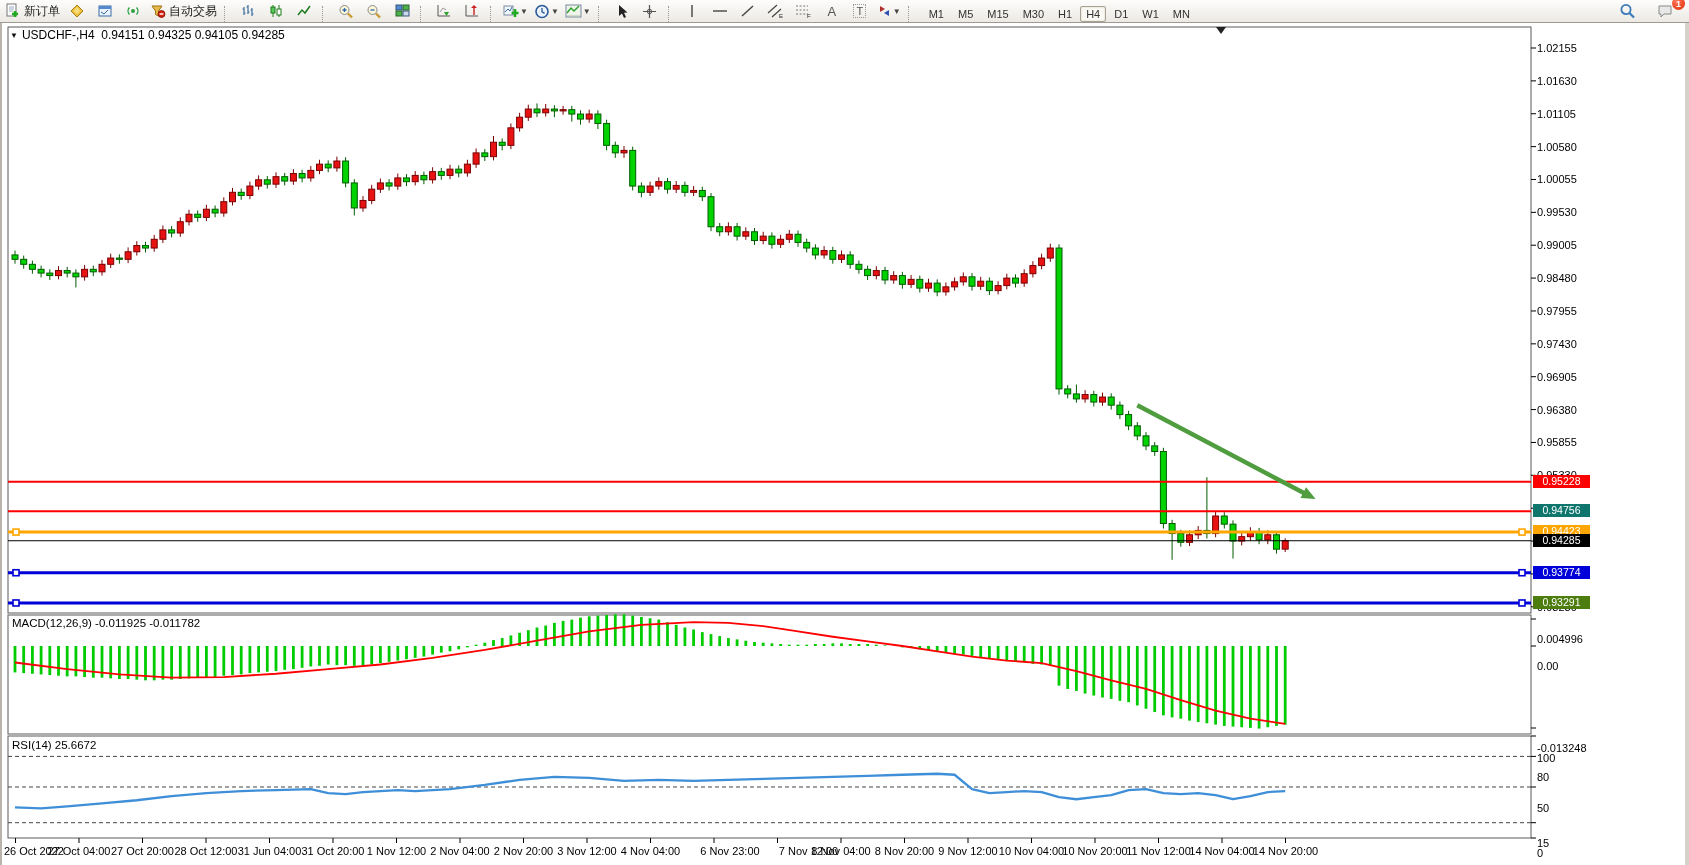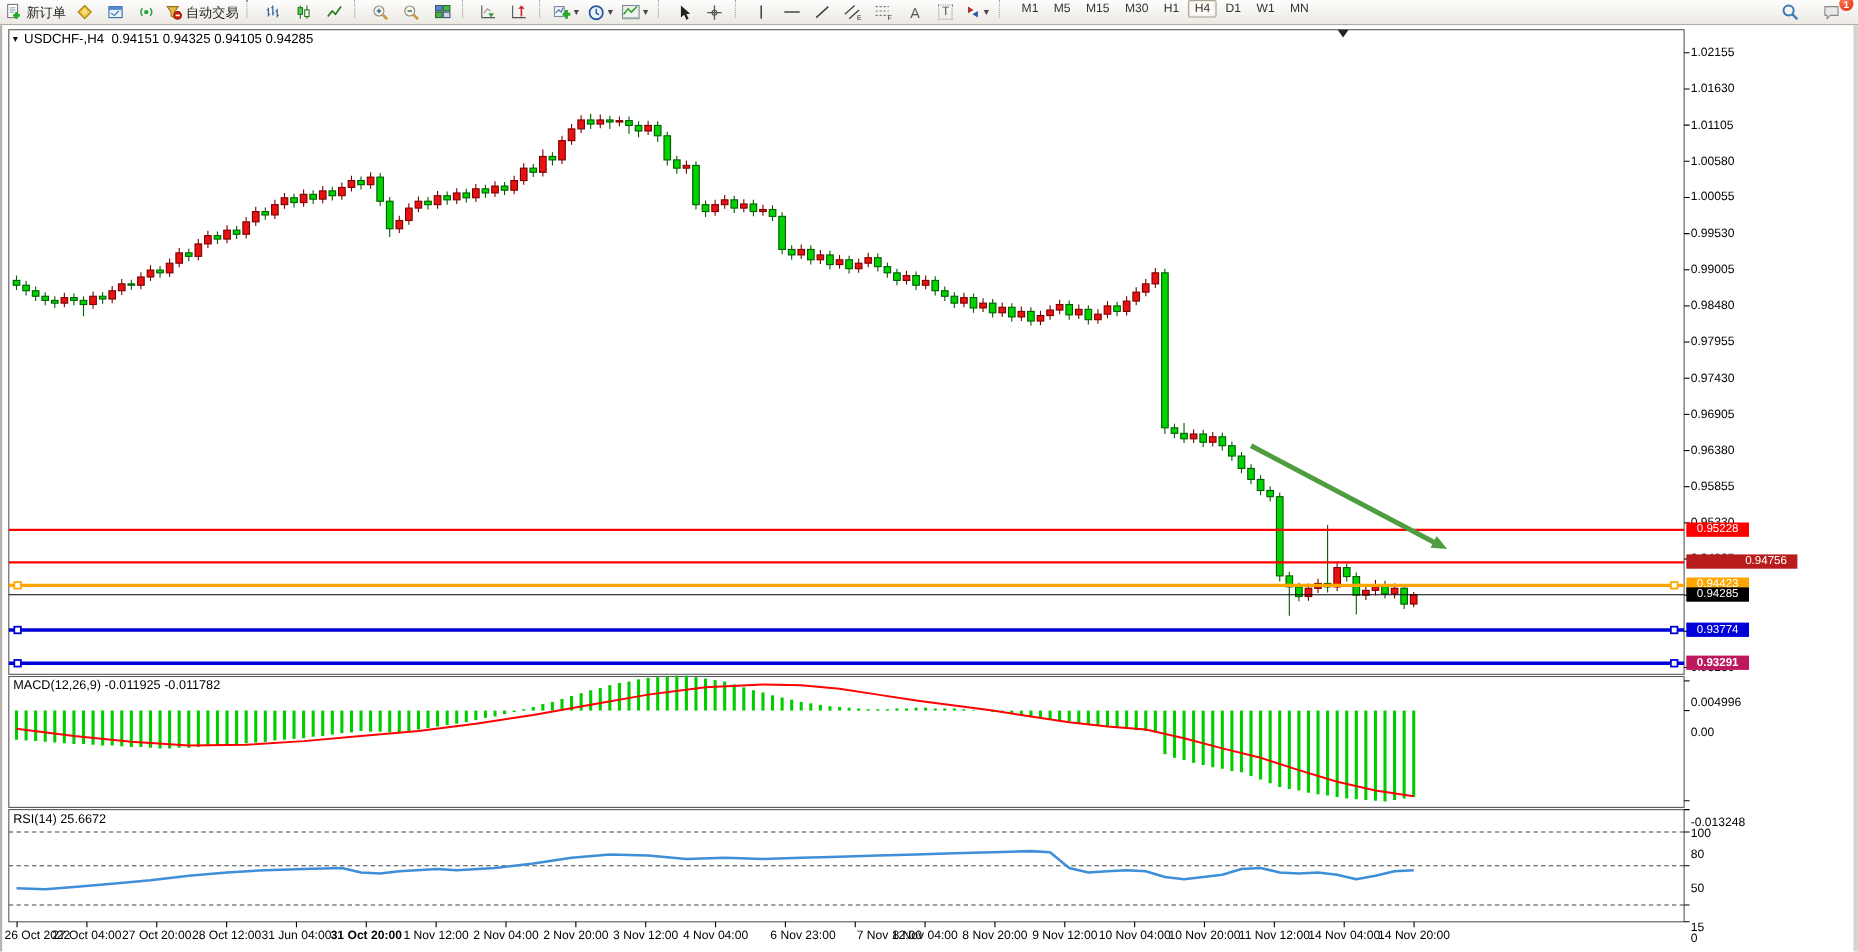--- a/index.html
+++ b/index.html
@@ -1,19 +1,19 @@
 <!DOCTYPE html>
 <html><head>
 <meta charset="utf-8">
 <style>
   html,body{margin:0;padding:0;background:#fff;width:1689px;height:865px;overflow:hidden;
     font-family:"Liberation Sans",sans-serif;-webkit-font-smoothing:antialiased;}
   
   .toolbar{height:22px;background:linear-gradient(#fdfdfc,#ece9e3);border-bottom:1px solid #9e9a92;
-    display:flex;align-items:flex-start;padding:0 2px;font-size:12px;color:#222;}
+    display:flex;align-items:flex-end;padding:0 2px;font-size:12px;color:#222;}
   .tb{height:20px;min-width:22px;display:flex;align-items:center;justify-content:center;
     padding:0 2px;border:1px solid transparent;border-radius:2px;cursor:default;}
   .tb .lbl{margin-left:3px;white-space:nowrap;}
   .caret{font-size:8px;color:#444;margin-left:1px;}
   .sep{width:6px;height:16px;border-left:1px dotted #9a9a9a;margin:0 3px 0 4px;}
   .tfwrap{display:flex;align-items:center;margin-left:4px;}
   .tfb{font-size:11px;color:#333;padding:1px 5px;margin:0 1px;border:1px solid transparent;border-radius:2px;}
   .tfb.active{border-color:#a8a295;background:#fbfaf4;box-shadow:inset 0 0 2px #cfc9ba;}
   .rightIcons{margin-left:auto;display:flex;align-items:center;padding-right:8px;}
   .nbwrap{position:relative;margin-left:10px;}
@@ -783,39 +783,39 @@
       <div class="ticklab" style="top: 314.832px;">0.97430</div>
       <div class="ticklab" style="top: 347.702px;">0.96905</div>
       <div class="ticklab" style="top: 380.573px;">0.96380</div>
       <div class="ticklab" style="top: 413.443px;">0.95855</div>
       <div class="ticklab" style="top: 446.313px;">0.95330</div>
       <div class="ticklab" style="top: 479.183px;">0.94805</div>
       <div class="ticklab" style="top: 512.054px;">0.94280</div>
       <div class="ticklab" style="top: 544.924px;">0.93755</div>
       <div class="ticklab" style="top: 577.794px;">0.93230</div>
       <div class="badge" style="top: 451.699px; background: rgb(255, 0, 0);">0.95228</div>
-      <div class="badge" style="top: 481.251px; background: #b91c1c; padding-left: 44px;">0.94756</div>
+      <div class="badge" style="top: 481.251px; background: #0f766e;">0.94756</div>
       <div class="badge" style="top: 502.101px; background: rgb(255, 165, 0);">0.94423</div>
       <div class="badge" style="top: 542.734px; background: rgb(0, 0, 216);">0.93774</div>
-      <div class="badge" style="top: 572.975px; background: #be185d; font-weight: bold;">0.93291</div>
+      <div class="badge" style="top: 572.975px; background: #4d7c0f;">0.93291</div>
       <div class="badge" style="top: 511px; background: rgb(0, 0, 0);">0.94285</div>
       <div class="sublab" style="top: 590px;">0.004996</div>
       <div class="sublab" style="top: 617px;">0.00</div>
       <div class="sublab" style="top: 699px;">-0.013248</div>
       <div class="sublab" style="top: 708.5px;">100</div>
       <div class="sublab" style="top: 727.9px;">80</div>
       <div class="sublab" style="top: 758.5px;">50</div>
       <div class="sublab" style="top: 794.2px;">15</div>
       <div class="sublab" style="top: 803.5px;">0</div>
       <div class="tlab" style="left: 2px;">26 Oct 2022</div>
       <div class="tlab" style="left: 77px; transform: translateX(-50%);">27 Oct 04:00</div>
       <div class="tlab" style="left: 140.5px; transform: translateX(-50%);">27 Oct 20:00</div>
       <div class="tlab" style="left: 204px; transform: translateX(-50%);">28 Oct 12:00</div>
       <div class="tlab" style="left: 267.5px; transform: translateX(-50%);">31 Jun 04:00</div>
-      <div class="tlab" style="left: 331px; transform: translateX(-50%); font-weight: bold;">31 Oct 20:00</div>
+      <div class="tlab" style="left: 331px; transform: translateX(-50%);">31 Oct 20:00</div>
       <div class="tlab" style="left: 394.5px; transform: translateX(-50%);">1 Nov 12:00</div>
       <div class="tlab" style="left: 458px; transform: translateX(-50%);">2 Nov 04:00</div>
       <div class="tlab" style="left: 521.5px; transform: translateX(-50%);">2 Nov 20:00</div>
       <div class="tlab" style="left: 585px; transform: translateX(-50%);">3 Nov 12:00</div>
       <div class="tlab" style="left: 648.5px; transform: translateX(-50%);">4 Nov 04:00</div>
       <div class="tlab" style="left: 712px; transform: translateX(-50%); margin-left: 16px;">6 Nov 23:00</div>
       <div class="tlab" style="left: 775.5px; transform: translateX(-50%); margin-left: 31px;">7 Nov 12:00</div>
       <div class="tlab" style="left: 839px; transform: translateX(-50%);">8 Nov 04:00</div>
       <div class="tlab" style="left: 902.5px; transform: translateX(-50%);">8 Nov 20:00</div>
       <div class="tlab" style="left: 966px; transform: translateX(-50%);">9 Nov 12:00</div>

